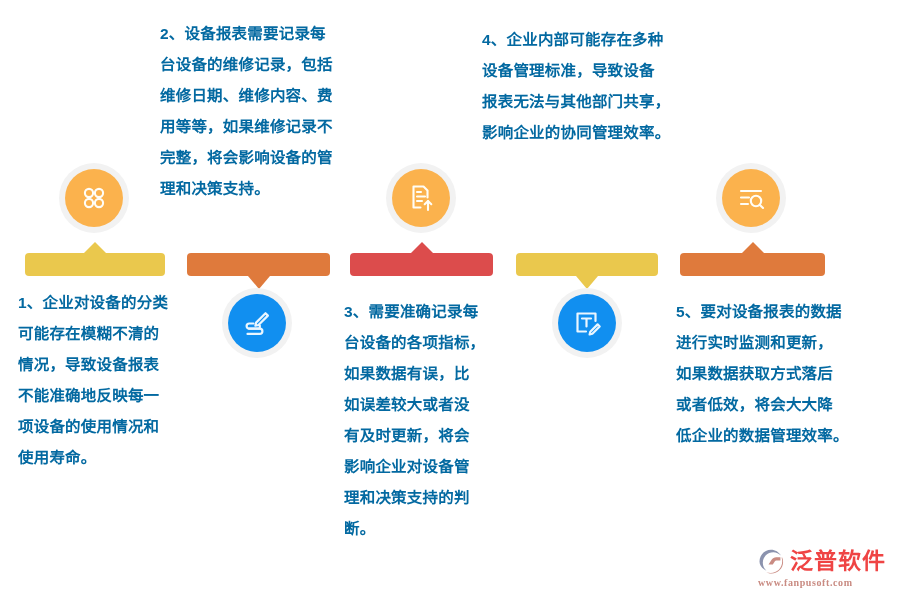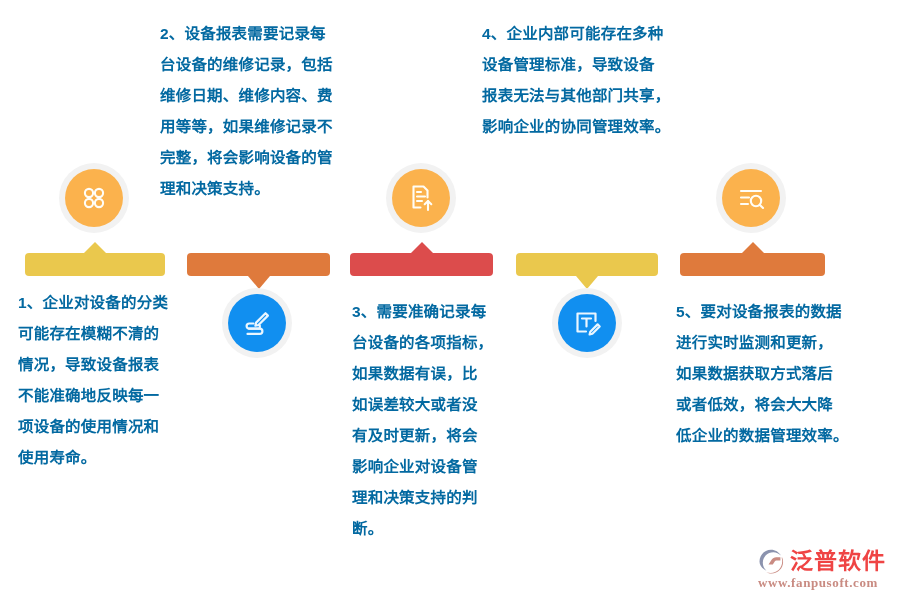--- a/index.html
+++ b/index.html
@@ -69,40 +69,40 @@
   #logo .mark{width:30px;height:28px;flex:none;}
   #logo .brand{
     font-size:23px;line-height:26px;
     color:#ef4444;
     font-weight:700;
     letter-spacing:1px;
     font-family:"DejaVu Sans","Liberation Sans",sans-serif;
   }
   #logo .url{
     margin-top:1px;margin-left:2px;
-    font-size:13px;line-height:13px;
+    font-size:10px;line-height:13px;
     color:#c98b82;
     letter-spacing:.6px;
     font-family:"Liberation Serif","DejaVu Serif",serif;
     font-weight:700;
   }
 </style>
 </head>
 <body>
 
 <div id="stage">
 
   <div class="txt" style="left:160px;top:18px;width:240px;">2、设备报表需要记录每
 台设备的维修记录，包括
 维修日期、维修内容、费
 用等等，如果维修记录不
 完整，将会影响设备的管
 理和决策支持。</div>
 
-  <div class="txt" style="left:482px;top:18px;width:248px;">4、企业内部可能存在多种
+  <div class="txt" style="left:482px;top:24px;width:248px;">4、企业内部可能存在多种
 设备管理标准，导致设备
 报表无法与其他部门共享，
 影响企业的协同管理效率。</div>
 
   <div class="circ" style="left:59px;top:163px;">
     <div class="inner" style="background:#fbb24d;">
       <span>
         <svg width="32" height="32" viewBox="0 0 32 32" fill="none">
           <circle cx="11" cy="11" r="4.1" stroke="#fffdf6" stroke-width="2.1"></circle>
           <circle cx="21" cy="11" r="4.1" stroke="#fffdf6" stroke-width="2.1"></circle>
@@ -182,21 +182,21 @@
     </div>
   </div>
 
   <div class="txt" style="left:18px;top:287px;width:200px;">1、企业对设备的分类
 可能存在模糊不清的
 情况，导致设备报表
 不能准确地反映每一
 项设备的使用情况和
 使用寿命。</div>
 
-  <div class="txt" style="left:352px;top:296px;width:180px;">3、需要准确记录每
+  <div class="txt" style="left:344px;top:296px;width:180px;">3、需要准确记录每
 台设备的各项指标，
 如果数据有误，比
 如误差较大或者没
 有及时更新，将会
 影响企业对设备管
 理和决策支持的判
 断。</div>
 
   <div class="txt" style="left:676px;top:296px;width:228px;">5、要对设备报表的数据
 进行实时监测和更新，

